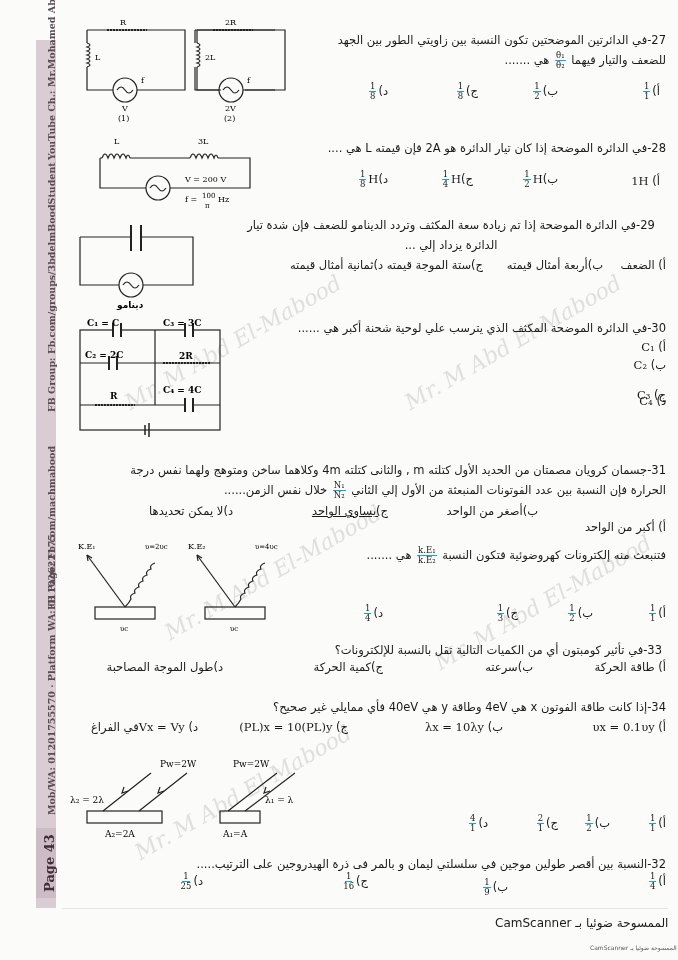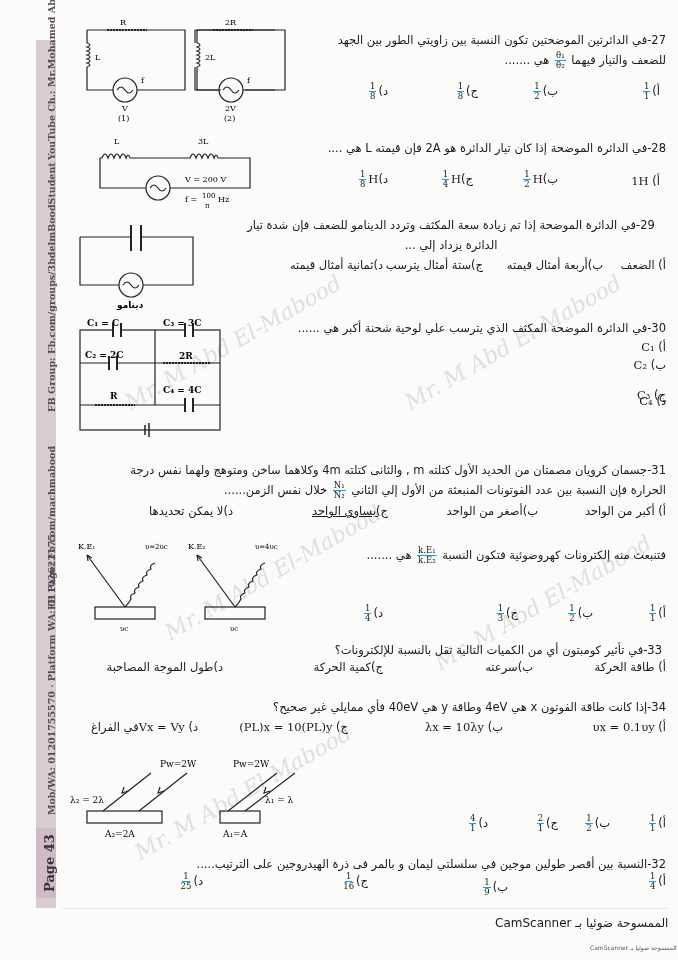--- a/index.html
+++ b/index.html
@@ -136,21 +136,21 @@
     <text x="128" y="72" font-size="8">Hz</text>
   </svg>
 
   <div class="q" style="right:12px;top:215px;width:430px;text-align:center;">
     <span class="stem">29-في الدائرة الموضحة إذا تم زيادة سعة المكثف وتردد الدينامو للضعف فإن شدة تيار</span>
     <span class="stem">الدائرة يزداد إلي ...</span>
   </div>
   <div class="opts" style="left:0;top:258px;width:678px;">
     <span class="opt" style="right:12px;"><span>أ)</span> <span>الضعف</span></span>
     <span class="opt" style="right:75px;"><span>ب)</span><span>أربعة أمثال قيمته</span></span>
-    <span class="opt" style="right:195px;"><span>ج)</span><span>ستة أمثال يترسب</span></span>
+    <span class="opt" style="right:195px;"><span>ج)</span><span>ستة الموجة قيمته</span></span>
     <span class="opt" style="right:295px;"><span>د)</span><span>ثمانية أمثال قيمته</span></span>
   </div>
   <svg style="position:absolute;left:75px;top:215px;" width="130" height="95" viewBox="0 0 130 95">
     <g stroke="#222" fill="none" stroke-width="1.2">
       <path d="M5,22 H56 M66,22 H118 V70 H68 M44,70 H5 V22"></path>
       <path d="M56,10 V36 M66,10 V36" stroke-width="2"></path>
       <circle cx="56" cy="70" r="12"></circle>
       <path d="M48,70 q4,-6 8,0 q4,6 8,0"></path>
     </g>
     <text x="42" y="93" font-size="9" font-weight="bold" style="font-family:'DejaVu Sans',sans-serif">دينامو</text>
@@ -193,21 +193,21 @@
     <span class="stem">
       <span>الحرارة فإن النسبة بين عدد الفوتونات المنبعثة من الأول إلي الثاني</span>
       <span class="frac">
           <span class="n">N₁</span>
           <span>N₂</span>
         </span>
       <span>خلال نفس الزمن......</span>
     </span>
   </div>
   <div class="opts" style="left:0;top:504px;width:678px;">
-    <span class="opt" style="right:12px;"><span>أ)</span> <span>أكبر من الواحد</span></span>
+    <span class="opt" style="right:12px;margin-top:16px;"><span>أ)</span> <span>أكبر من الواحد</span></span>
     <span class="opt" style="right:140px;"><span>ب)</span><span>أصغر من الواحد</span></span>
     <span class="opt" style="right:290px;text-decoration:underline;"><span>ج)</span><span>يساوي الواحد</span></span>
     <span class="opt" style="right:445px;"><span>د)</span><span>لا يمكن تحديدها</span></span>
   </div>
 
   <div class="q" style="right:12px;top:545px;width:380px;">
     <span class="stem">
       <span>فتنبعث منه إلكترونات كهروضوئية فتكون النسبة</span>
       <span class="frac">
           <span class="n">k.E₁</span>

